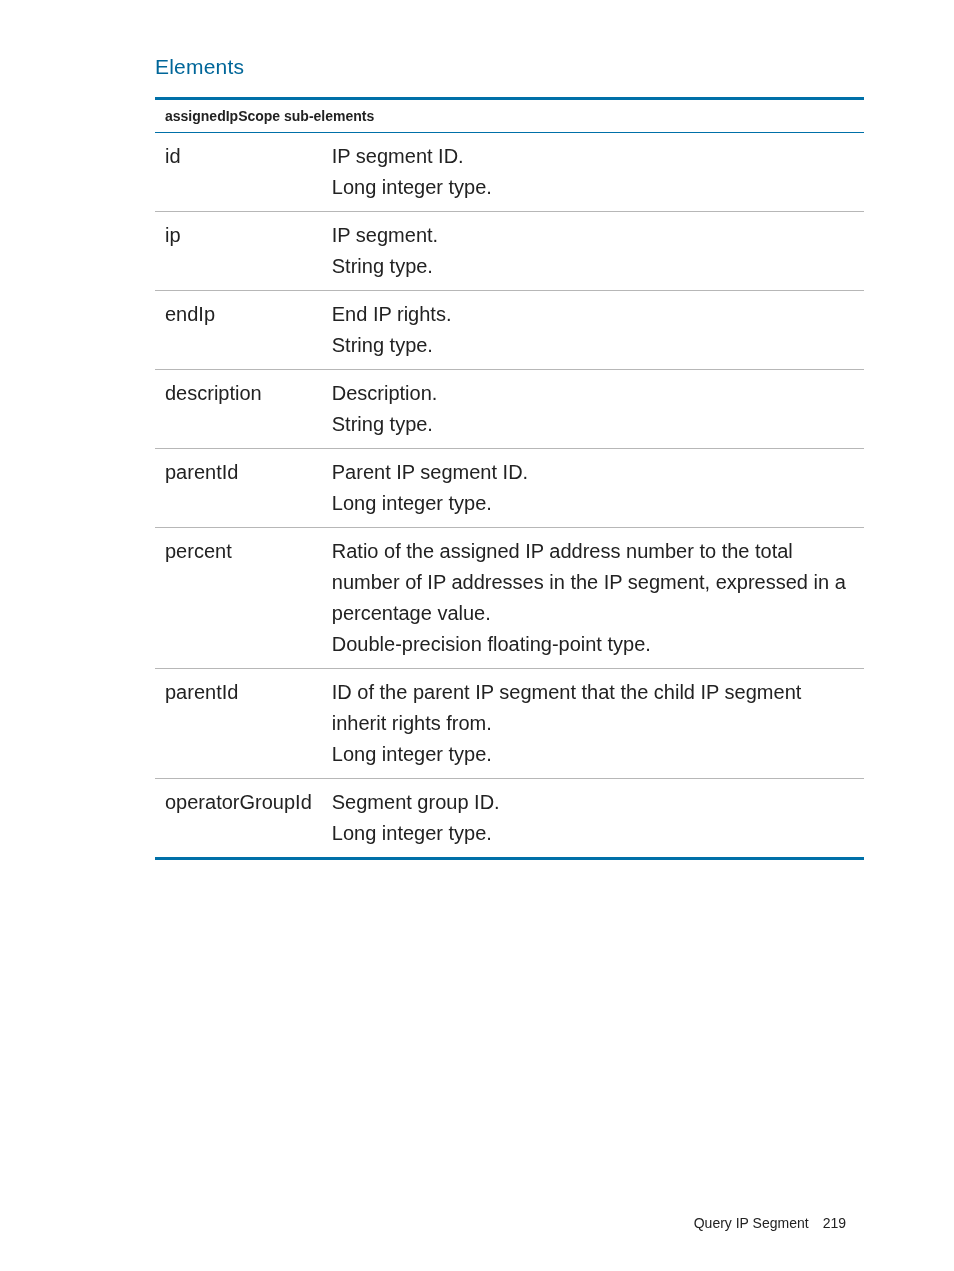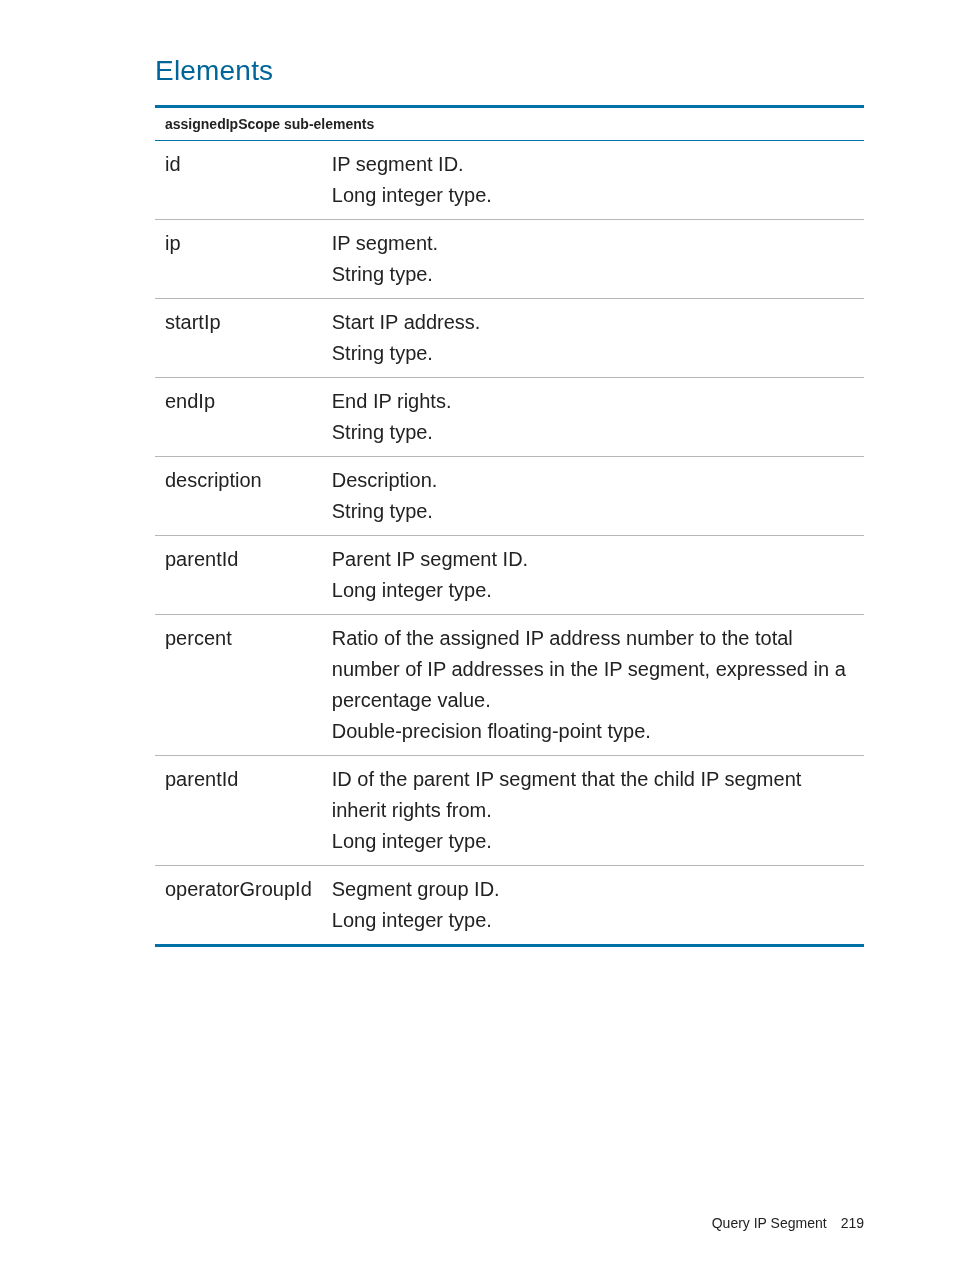--- a/index.html
+++ b/index.html
@@ -11,21 +11,21 @@
     color: #222;
     width: 954px;
     height: 1271px;
     position: relative;
   }
   .page {
     padding: 55px 90px 0 155px;
   }
   .section-title {
     color: #006699;
-    font-size: 28px;
+    font-size: 21px;
     font-weight: 400;
     margin: 0 0 18px 0;
     letter-spacing: 0.2px;
   }
   table.elements {
     width: 100%;
     border-collapse: collapse;
     border-top: 3px solid #0070a8;
     border-bottom: 3px solid #0070a8;
     font-size: 14px;
@@ -47,21 +47,21 @@
   }
   table.elements td.col-name {
     width: 130px;
   }
   table.elements td .desc-line {
     display: block;
   }
   .footer {
     position: absolute;
     bottom: 40px;
-    right: 90px;
+    right: 108px;
     font-size: 14px;
     color: #222;
   }
   .footer .sec { margin-right: 14px; }
 </style>
 </head>
 <body>
 
 <div class="page">
   <h2 class="section-title">Elements</h2>
@@ -77,27 +77,20 @@
           <td class="col-name">id</td>
           <td>
             <span class="desc-line">IP segment ID.</span>
             <span class="desc-line">Long integer type.</span>
           </td>
         </tr>
         <tr>
           <td class="col-name">ip</td>
           <td>
             <span class="desc-line">IP segment.</span>
-            <span class="desc-line">String type.</span>
-          </td>
-        </tr>
-        <tr>
-          <td class="col-name">startIp</td>
-          <td>
-            <span class="desc-line">Start IP address.</span>
             <span class="desc-line">String type.</span>
           </td>
         </tr>
         <tr>
           <td class="col-name">endIp</td>
           <td>
             <span class="desc-line">End IP rights.</span>
             <span class="desc-line">String type.</span>
           </td>
         </tr>

